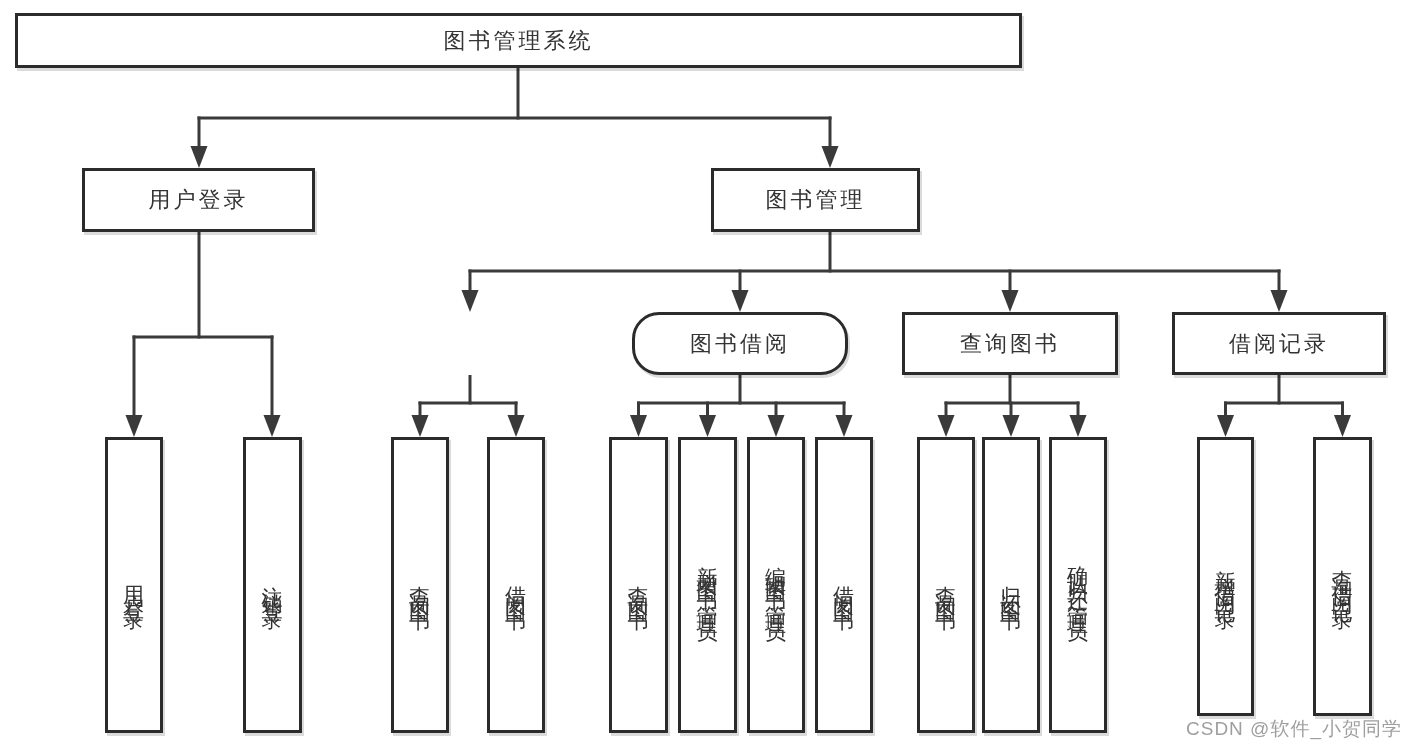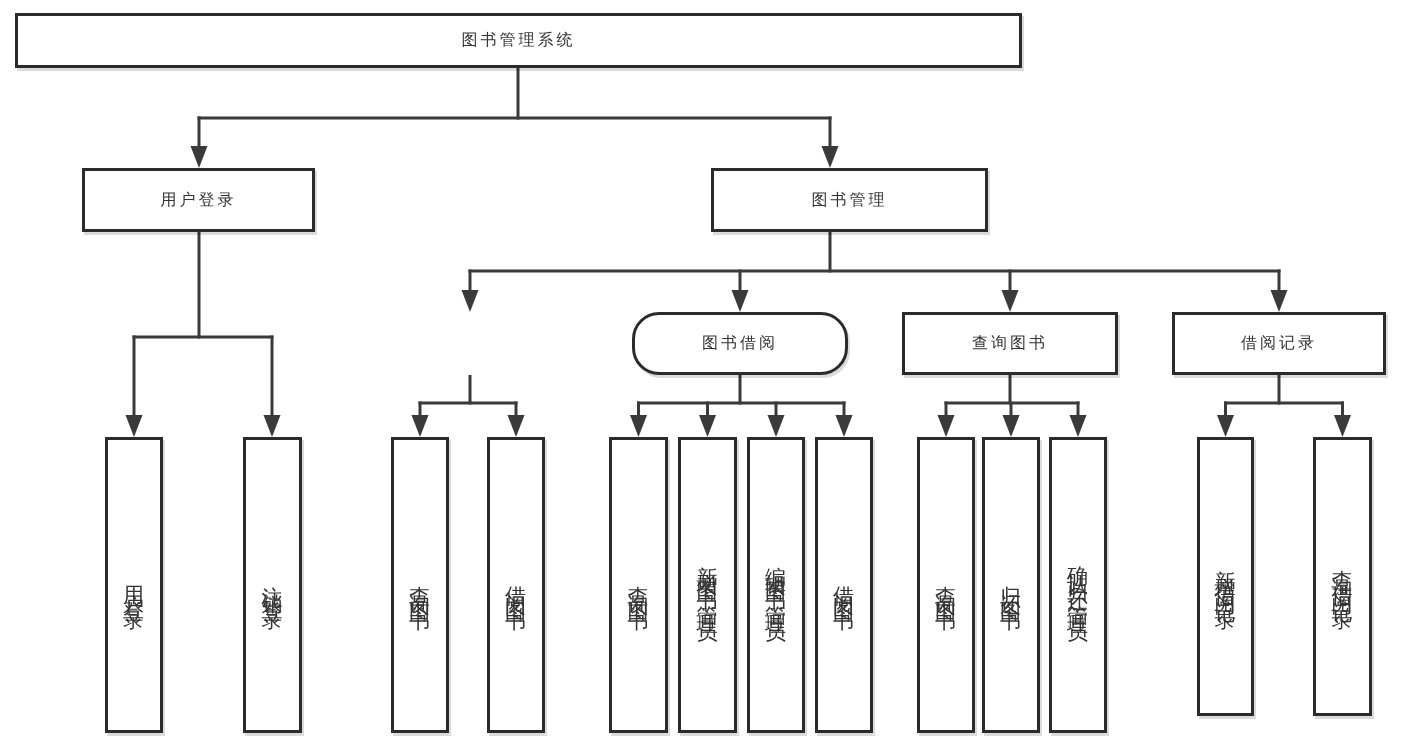--- a/index.html
+++ b/index.html
@@ -15,35 +15,35 @@
   .node{
     position:absolute;
     box-sizing:border-box;
     background:#ffffff;
     border:3px solid #2b2b2b;
     box-shadow:2px 3px 0 rgba(0,0,0,0.14);
     display:flex;align-items:center;justify-content:center;
     color:#333333;
     z-index:2;
   }
-  .hnode{font-size:16px;letter-spacing:3px;}
+  .hnode{font-size:22px;letter-spacing:3px;}
   .vtext{
     writing-mode:vertical-rl;
     text-orientation:mixed;
     font-size:21px;
     letter-spacing:8px;
     line-height:1;
     color:#333333;
     white-space:nowrap;
   }
   
   .b-root{left:15px;top:13px;width:1007px;height:55px;}
   
   .b-l2a{left:82px;top:168px;width:233px;height:64px;}
-  .b-l2b{left:711px;top:168px;width:277px;height:64px;}
+  .b-l2b{left:711px;top:168px;width:209px;height:64px;}
   
   .b-l3a{left:362px;top:312px;width:216px;height:63px;}
   .b-l3b{left:632px;top:312px;width:216px;height:63px;border-radius:27px;}
   .b-l3c{left:902px;top:312px;width:216px;height:63px;}
   .b-l3d{left:1172px;top:312px;width:214px;height:63px;}
   
   .leaf{top:437px;height:296px;}
   .b-g0a{left:105px;width:58px;}
   .b-g0b{left:243px;width:59px;}
   .b-g1a{left:391px;width:58px;}
@@ -174,14 +174,15 @@
     <span class="vtext">确认归还（管理员）</span>
   </div>
 
   <div class="node leaf b-g4a">
     <span class="vtext">新增借阅记录</span>
   </div>
   <div class="node leaf b-g4b">
     <span class="vtext">查询借阅记录</span>
   </div>
 
+  <div class="watermark">CSDN @软件_小贺同学</div>
 
 </div>
 
 </body></html>

